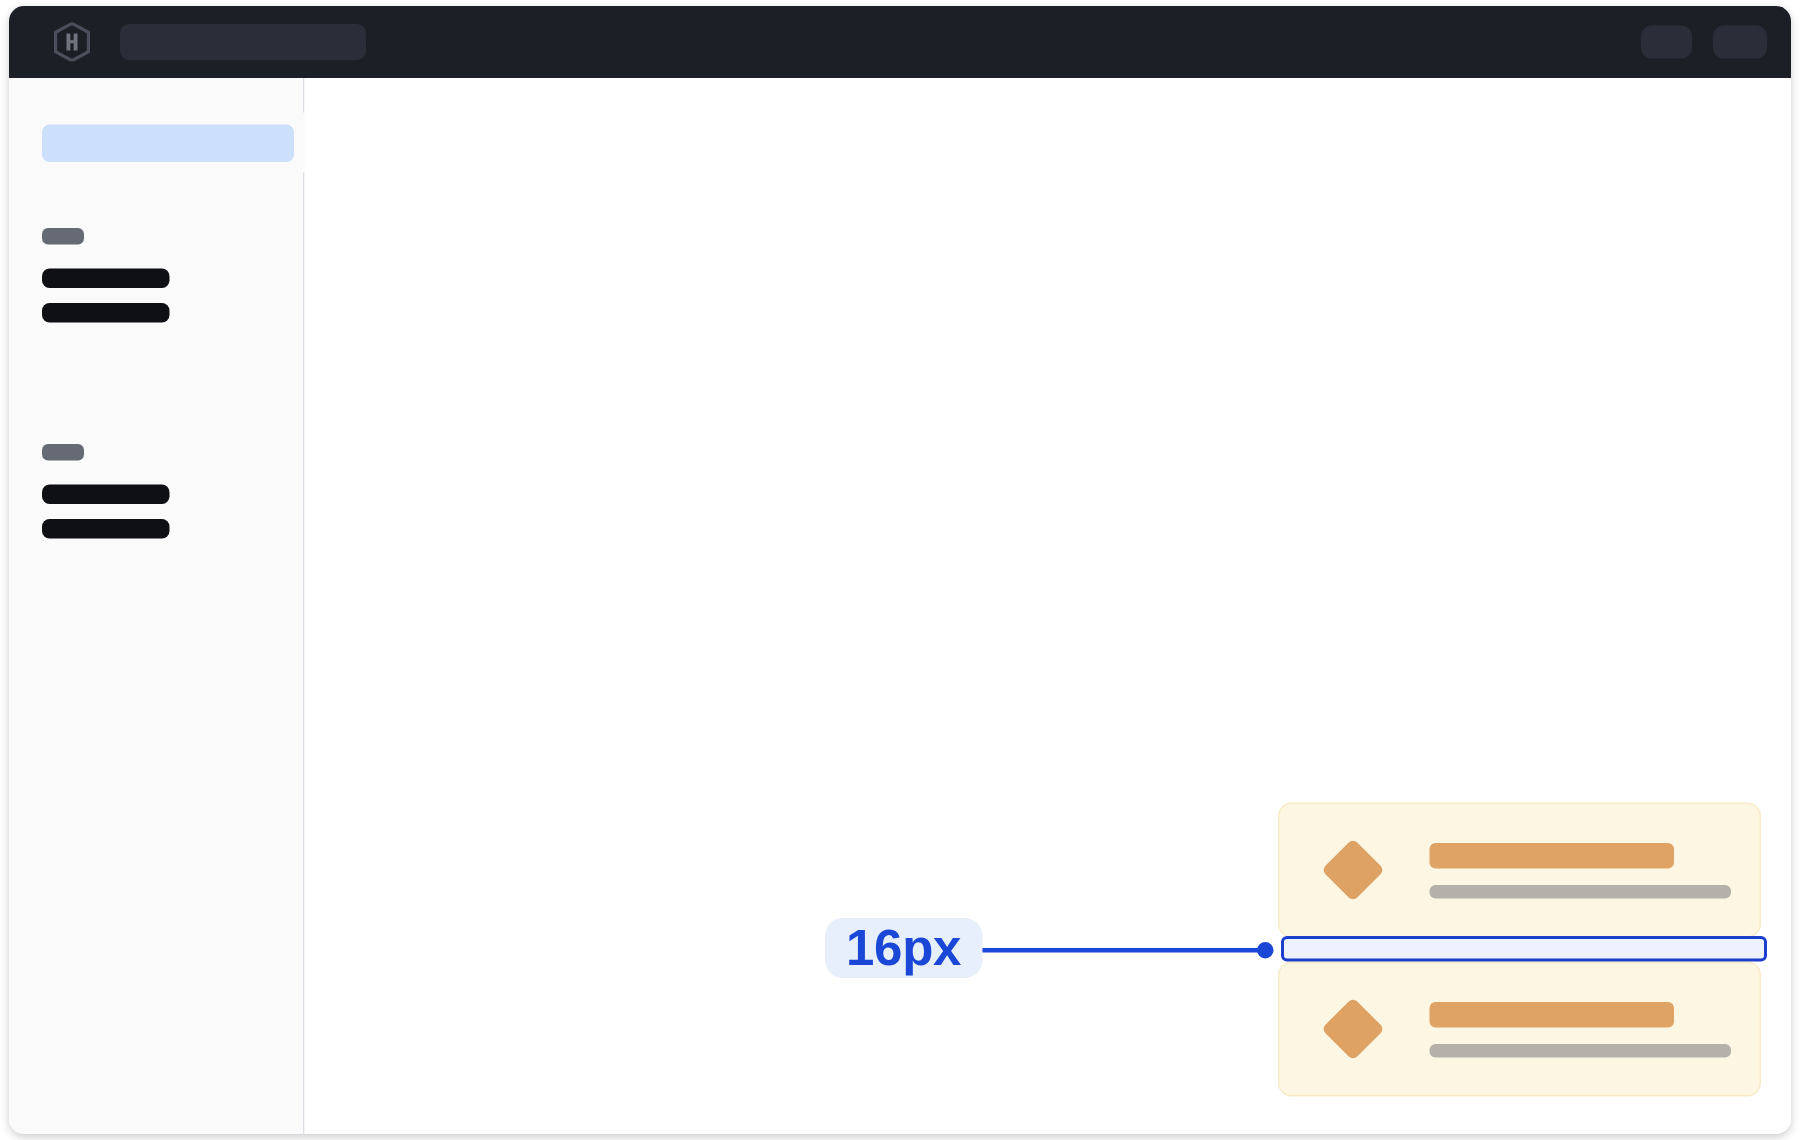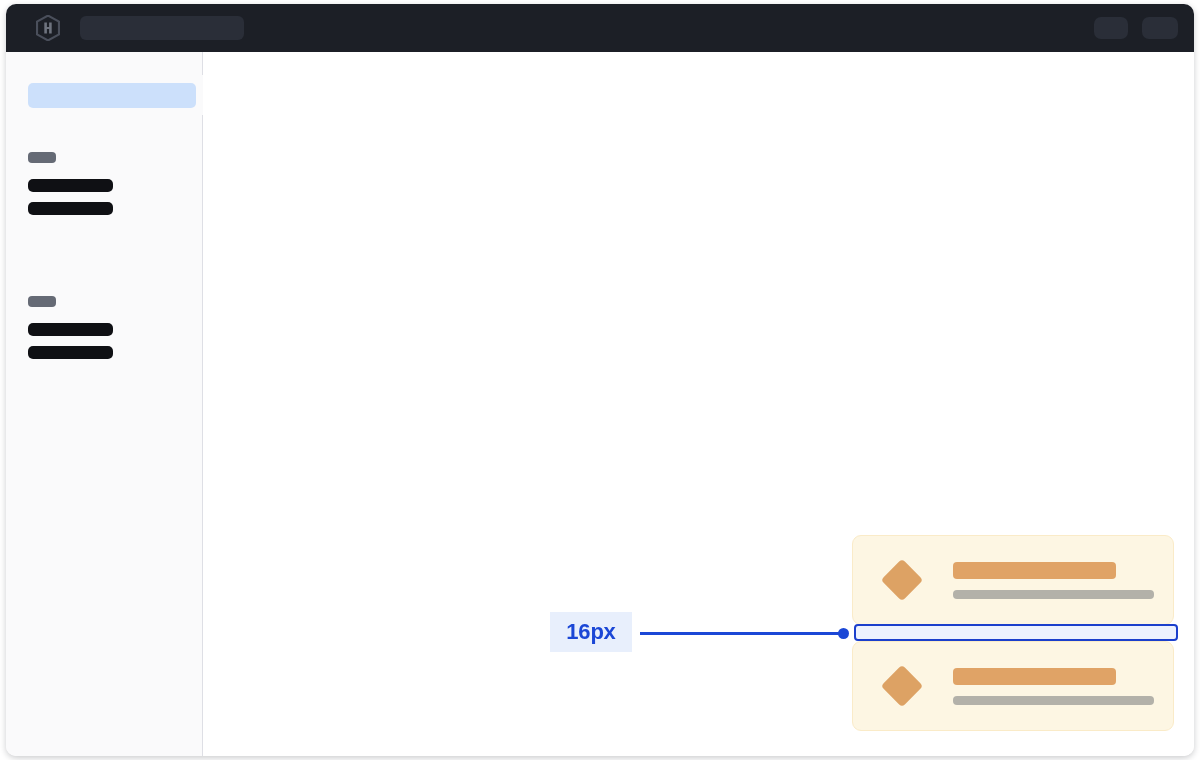--- a/index.html
+++ b/index.html
@@ -211,24 +211,24 @@
     height: 11px;
     border-radius: 50%;
     background: #1B47D6;
   }
   .measure-label {
     position: absolute;
     left: 347px;   
     top: 560px;    
     min-width: 82px;
     height: 40px;
-    border-radius: 0;
+    border-radius: 12px;
     background: #E8EFFC;
     color: #1B47D6;
-    font-size: 22px;
+    font-size: 34px;
     font-weight: bold;
     letter-spacing: -0.2px;
     display: flex;
     align-items: center;
     justify-content: center;
     box-sizing: border-box;
     padding: 0 14px;
   }
 </style>
 </head>

